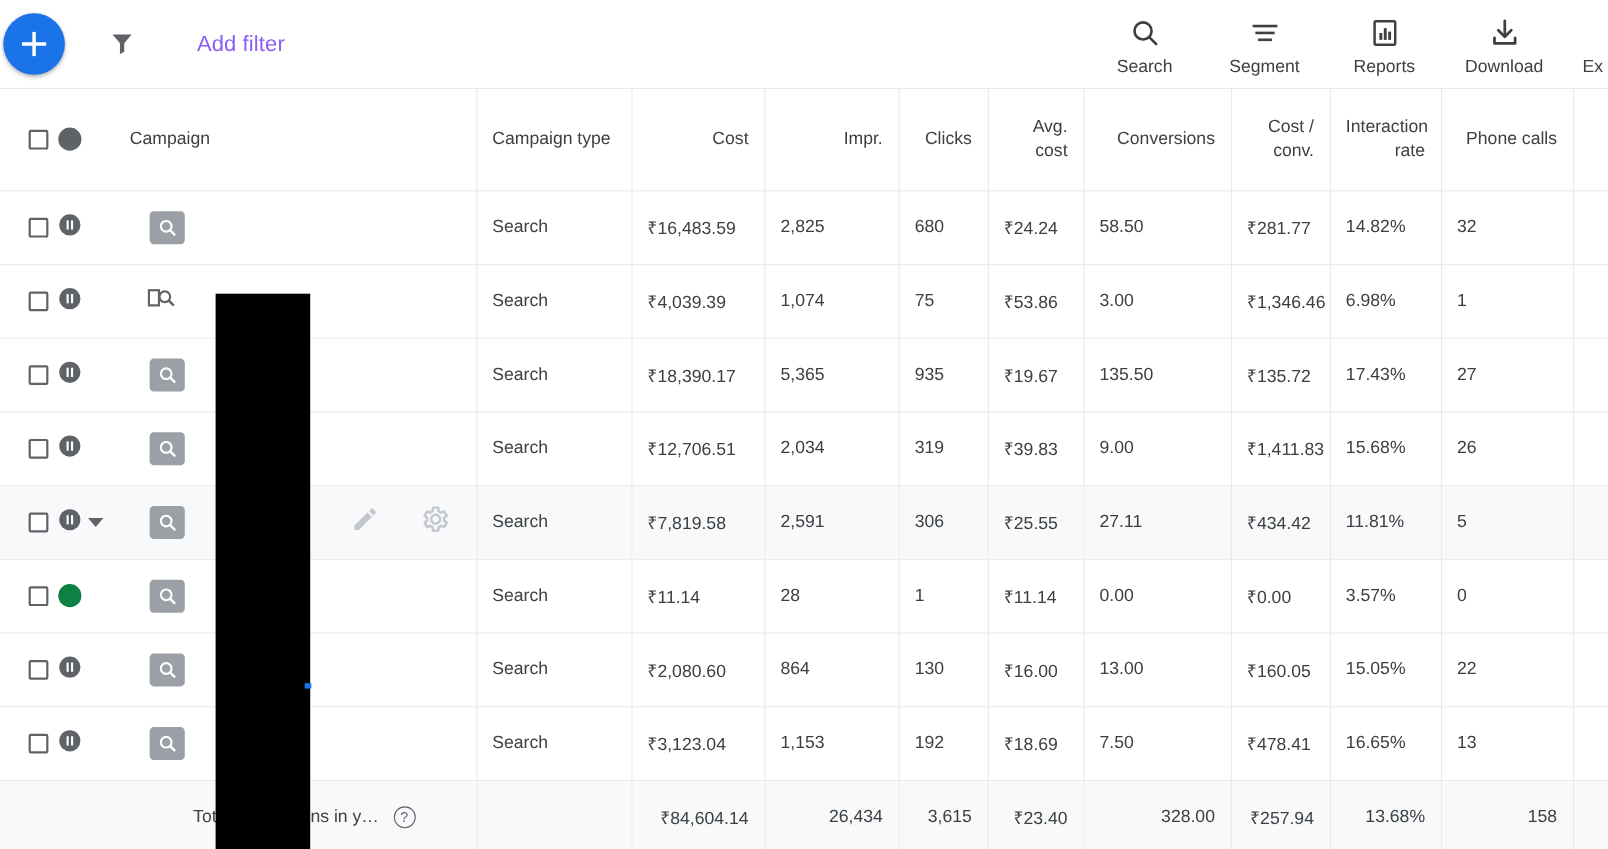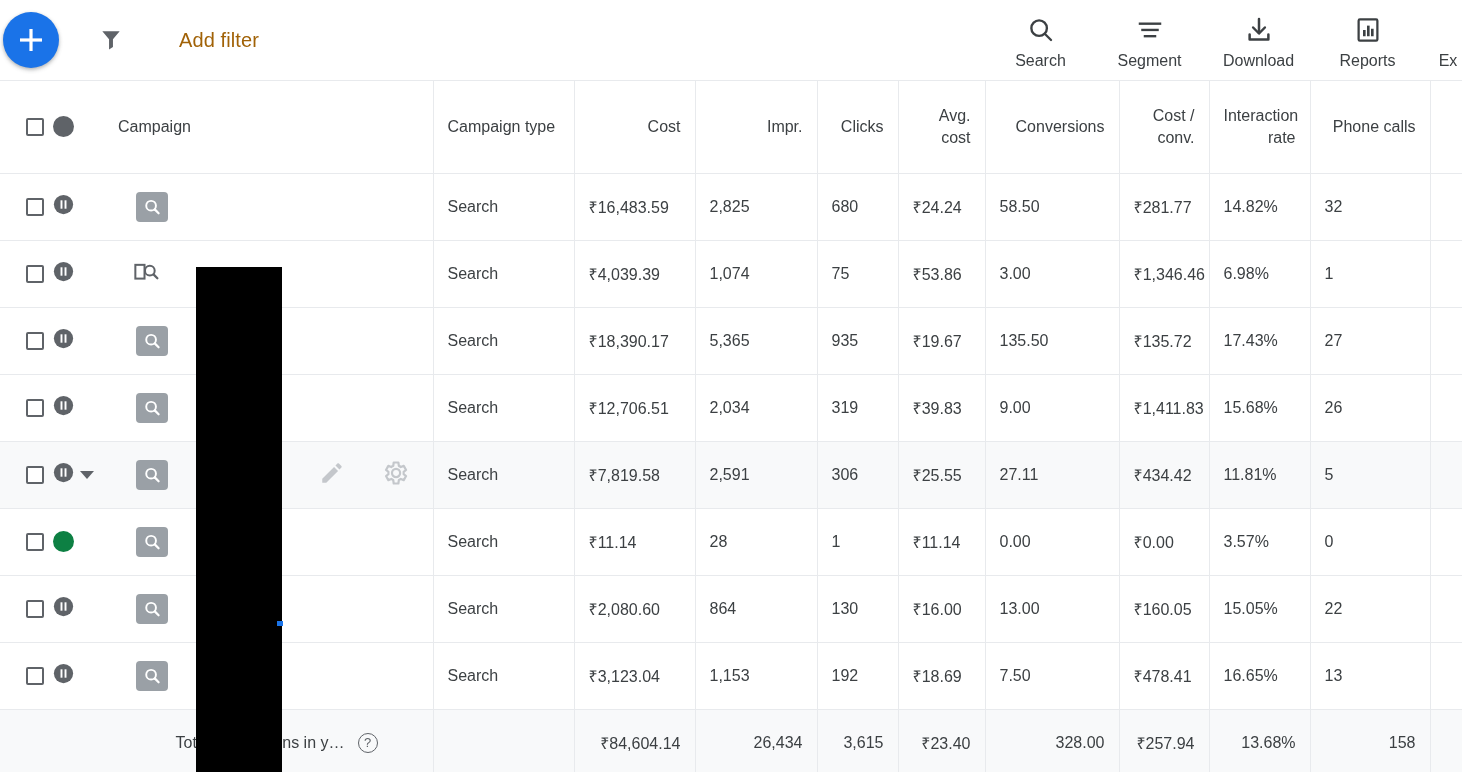--- a/index.html
+++ b/index.html
@@ -33,21 +33,21 @@
   .fab svg { display: block; }
   .filter-icon-wrap {
     width: 56px; height: 56px;
     margin-left: 24px;
     display: flex; align-items: center; justify-content: center;
     flex: 0 0 auto; cursor: pointer;
   }
   .add-filter-text {
     margin-left: 40px;
     font-size: 20px;
-    color: #a16207;
+    color: #8b5cf6;
     letter-spacing: .1px;
     white-space: nowrap;
     cursor: pointer;
   }
   .toolbar-spacer { flex: 1 1 auto; }
   .tool-actions { display: flex; align-items: flex-start; height: 81px; padding-top: 8px; }
   .tool-item {
     width: 109px;
     display: flex; flex-direction: column; align-items: center;
     cursor: pointer;
@@ -230,38 +230,38 @@
           <rect x="7" y="16" width="10" height="1.9" fill="#3c4043"></rect>
         </svg>
       </span>
       <span class="tlabel">Segment</span>
     </div>
 
 
     <div class="tool-item">
       <span class="ticon">
         <svg width="30" height="30" viewBox="0 0 24 24" aria-hidden="true">
-          <line x1="12" y1="3.2" x2="12" y2="14.2" stroke="#3c4043" stroke-width="2" stroke-linecap="round"></line>
-          <polyline points="7.3,10 12,14.8 16.7,10" fill="none" stroke="#3c4043" stroke-width="2" stroke-linecap="round" stroke-linejoin="round"></polyline>
-          <polyline points="4.5,15.6 4.5,19.6 19.5,19.6 19.5,15.6" fill="none" stroke="#3c4043" stroke-width="2" stroke-linecap="round" stroke-linejoin="round"></polyline>
-        </svg>
-      </span>
-      <span class="tlabel">Download</span>
-    </div>
-
-    <div class="tool-item">
-      <span class="ticon">
-        <svg width="30" height="30" viewBox="0 0 24 24" aria-hidden="true">
           <rect x="4.5" y="3.5" width="15" height="17" rx="1" fill="none" stroke="#3c4043" stroke-width="1.8"></rect>
           <rect x="8" y="12" width="2.1" height="5" fill="#3c4043"></rect>
           <rect x="11.2" y="8.5" width="2.1" height="8.5" fill="#3c4043"></rect>
           <rect x="14.4" y="11" width="2.1" height="6" fill="#3c4043"></rect>
         </svg>
       </span>
       <span class="tlabel">Reports</span>
+    </div>
+
+    <div class="tool-item">
+      <span class="ticon">
+        <svg width="30" height="30" viewBox="0 0 24 24" aria-hidden="true">
+          <line x1="12" y1="3.2" x2="12" y2="14.2" stroke="#3c4043" stroke-width="2" stroke-linecap="round"></line>
+          <polyline points="7.3,10 12,14.8 16.7,10" fill="none" stroke="#3c4043" stroke-width="2" stroke-linecap="round" stroke-linejoin="round"></polyline>
+          <polyline points="4.5,15.6 4.5,19.6 19.5,19.6 19.5,15.6" fill="none" stroke="#3c4043" stroke-width="2" stroke-linecap="round" stroke-linejoin="round"></polyline>
+        </svg>
+      </span>
+      <span class="tlabel">Download</span>
     </div>
 
     <div class="tool-item partial">
       <span class="ticon"></span>
       <span class="tlabel">Ex</span>
     </div>
 
   </div>
 </div>
 

